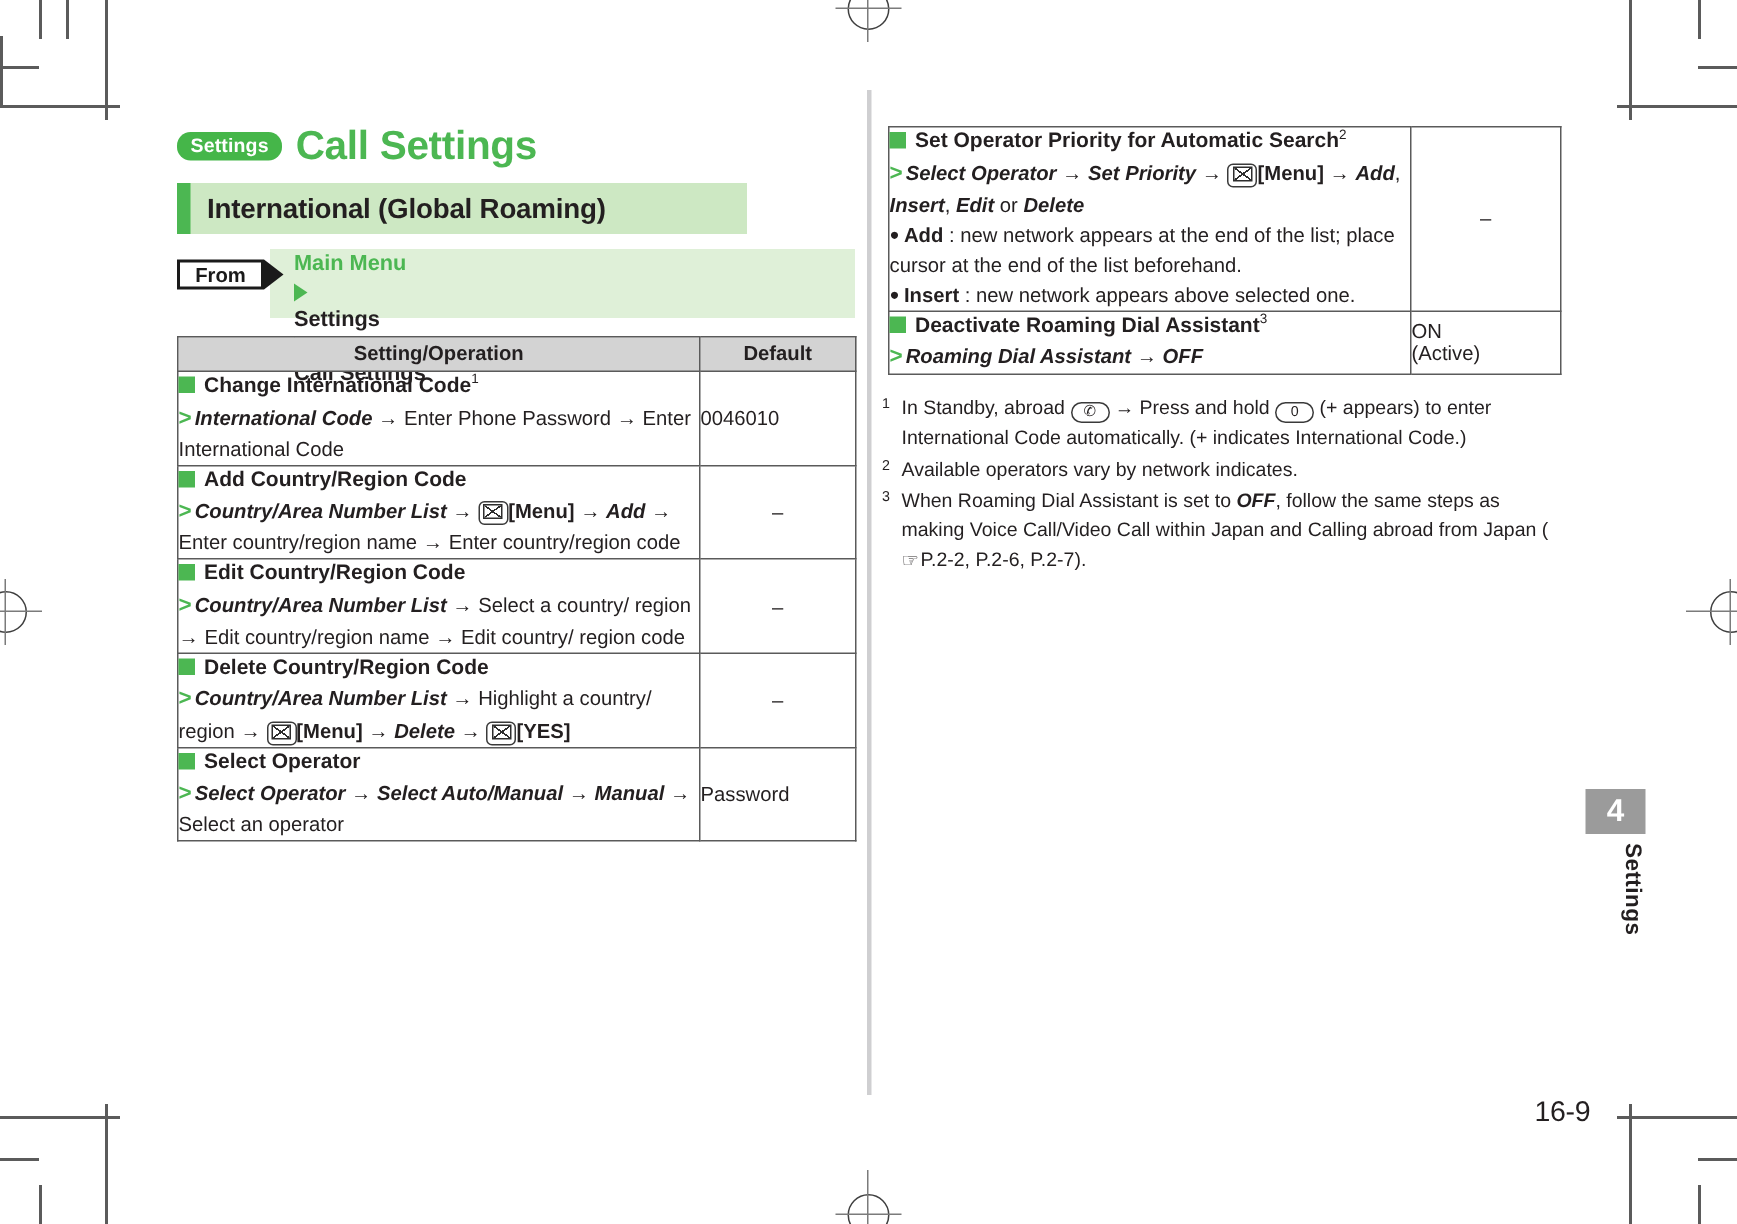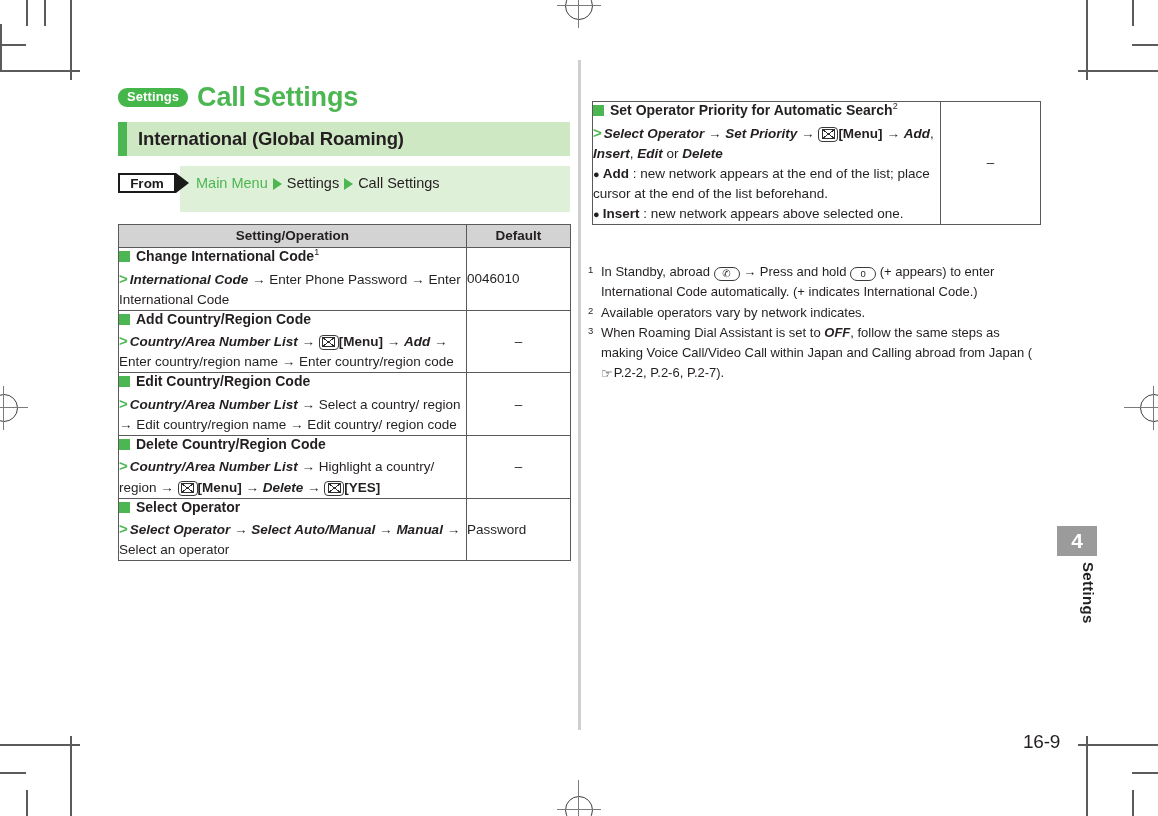--- a/index.html
+++ b/index.html
@@ -30,42 +30,42 @@
   .badge{
     background:#45b649;color:#fff;font-weight:bold;font-size:13px;
     padding:2px 9px 3px;border-radius:9px;letter-spacing:.1px;line-height:1.1;
   }
   .chaptertitle{
     color:#4cb752;font-size:27px;font-weight:bold;letter-spacing:-.2px;line-height:1;
     font-family:"Liberation Sans", sans-serif;
   }
 
   .sectionbar{
-    position:absolute;left:118px;top:122px;width:452px;height:34px;
+    position:absolute;left:118px;top:122px;width:380px;height:34px;
     background:#cde8c3;display:flex;align-items:center;
   }
   .sectionbar .tick{width:9px;height:34px;background:#4cb752;flex:0 0 auto;}
   .sectionbar .txt{font-size:18.5px;font-weight:bold;color:#231f20;padding-left:11px;letter-spacing:-.15px;}
 
   
   .frombar{position:absolute;left:118px;top:166px;width:452px;height:46px;}
   .frombar .bcbg{position:absolute;left:62px;top:0;right:0;height:46px;background:#dff0d8;}
   .frombox{
     position:absolute;left:0;top:7px;width:58px;height:20px;
     border:2px solid #1a1a1a;background:#fff;
     display:flex;align-items:center;justify-content:center;
     font-size:13.5px;font-weight:bold;color:#1a1a1a;box-sizing:border-box;
   }
   .fromarrow{
     position:absolute;left:58px;top:7px;width:0;height:0;
     border-top:10px solid transparent;border-bottom:10px solid transparent;
     border-left:13px solid #1a1a1a;
   }
   .bcrows{position:absolute;left:78px;top:3px;right:2px;}
-  .bcrow{display:flex;align-items:flex-end;gap:5px;height:21px;font-size:14.5px;font-weight:normal;line-height:1;}
+  .bcrow{display:flex;align-items:flex-start;gap:5px;height:21px;font-size:14.5px;font-weight:bold;line-height:1;flex-direction:column;}
   .bcrow.second{padding-left:14px;}
   .bc-green{color:#4cb752;}
   .bc-dark{color:#231f20;}
   .tri{width:0;height:0;border-top:6px solid transparent;border-bottom:6px solid transparent;border-left:9px solid #4cb752;display:inline-block;}
 
   
   table.spec{border-collapse:collapse;position:absolute;table-layout:fixed;}
   table.spec td, table.spec th{
     border:1px solid #5a5a5a;vertical-align:top;padding:0;
   }
@@ -292,38 +292,51 @@
             </div>
             <div class="opline"><span class="gt">&gt;</span><b>Select Operator</b><span> → </span><b>Select Auto/Manual</b><span> → </span><b>Manual</b><span> → Select an operator</span></div>
           </td>
           <td class="celldef mid">
             <div>Password</div>
           </td>
         </tr>
       </tbody>
   </table>
 
-  <table class="spec" id="right-table" style="left:592px;top:101px;width:448px;">
+  <table class="spec" id="right-table" style="left:592px;top:84px;width:448px;">
     <colgroup>
         <col style="width:348px;">
         <col style="width:100px;">
       </colgroup>
     <tbody>
         <tr>
           <td class="cellop">
             <div class="opthead">
               <span class="gsq"></span>
               <span>Set Operator Priority for Automatic Search<sup>2</sup></span>
             </div>
             <div class="opline"><span class="gt">&gt;</span><b>Select Operator</b><span> → </span><b>Set Priority</b><span> → </span><span class="keychip env"><span class="envglyph"></span></span><span style="font-weight: bold;">[Menu]</span><span> → </span><b>Add</b><span>, </span><b>Insert</b><span>, </span><b>Edit</b><span> or </span><b>Delete</b></div>
             <div class="bulline"><span class="dot">●</span><b>Add</b><span> : new network appears at the end of the list; place cursor at the end of the list beforehand.</span></div>
             <div class="bulline"><span class="dot">●</span><b>Insert</b><span> : new network appears above selected one.</span></div>
           </td>
           <td class="celldef mid dash">
             <div>–</div>
+          </td>
+        </tr>
+        <tr>
+          <td class="cellop">
+            <div class="opthead">
+              <span class="gsq"></span>
+              <span>Deactivate Roaming Dial Assistant<sup>3</sup></span>
+            </div>
+            <div class="opline"><span class="gt">&gt;</span><b>Roaming Dial Assistant</b><span> → </span><b>OFF</b></div>
+          </td>
+          <td class="celldef mid">
+            <div>ON</div>
+            <div>(Active)</div>
           </td>
         </tr>
       </tbody>
   </table>
 
   <div class="footnotes" id="footnotes">
       <div class="fn">
         <div class="num">1</div>
         <div class="body"><span>In Standby, abroad </span><span class="keychip phone">✆</span><span> → Press and hold </span><span class="keychip zero">0</span><span> (+ appears) to enter International Code automatically. (+ indicates International Code.)</span></div>
       </div>

